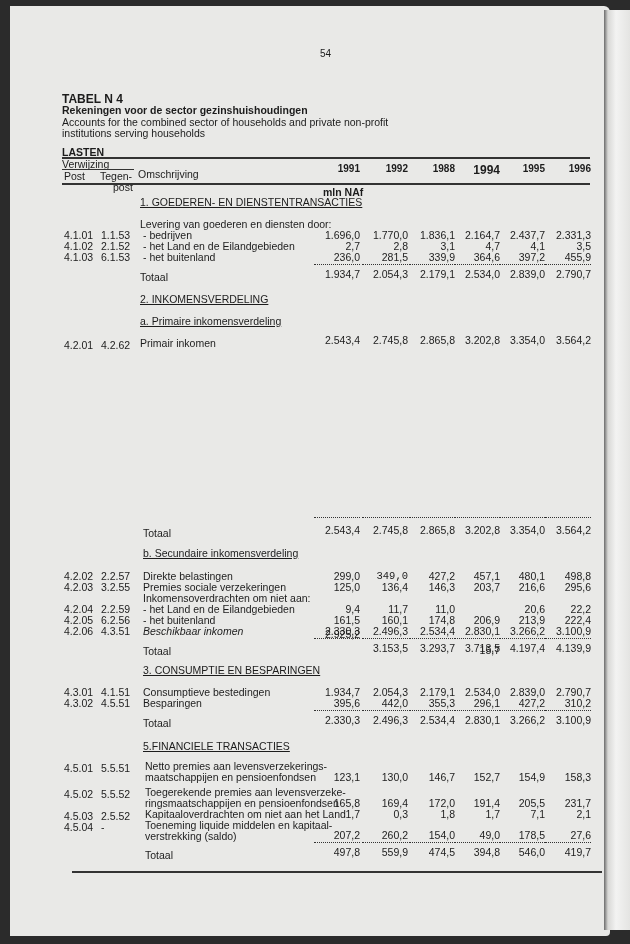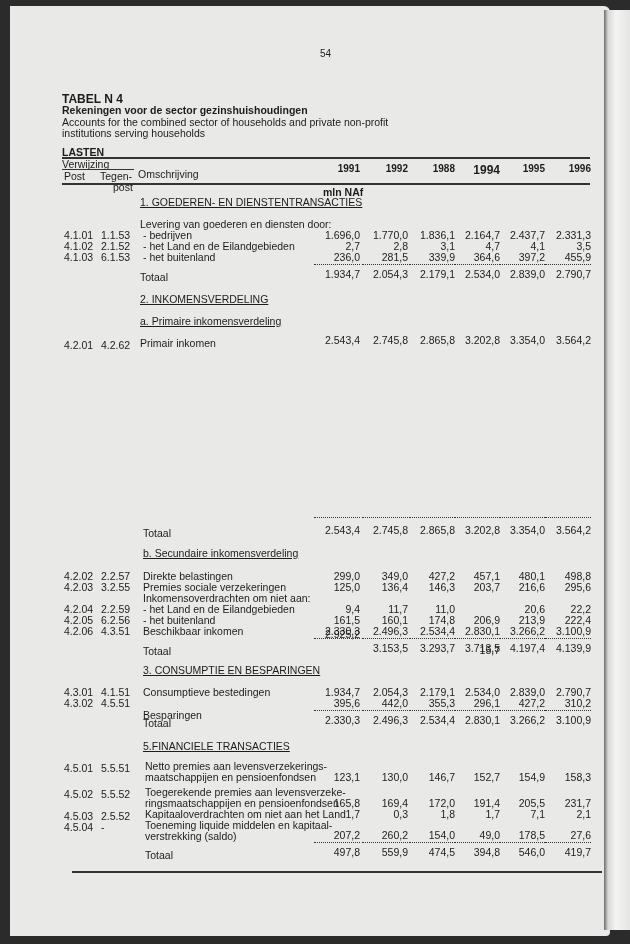--- a/index.html
+++ b/index.html
@@ -126,21 +126,21 @@
       <div class="num" style="right: 222px; top: 524px;">2.745,8</div>
       <div class="num" style="right: 175px; top: 524px;">2.865,8</div>
       <div class="num" style="right: 130px; top: 524px;">3.202,8</div>
       <div class="num" style="right: 85px; top: 524px;">3.354,0</div>
       <div class="num" style="right: 39px; top: 524px;">3.564,2</div>
       <div class="abs txt ul" style="left: 143px; top: 547px;">b. Secundaire  inkomensverdeling</div>
       <div class="abs txt" style="left: 64px; top: 570px;">4.2.02</div>
       <div class="abs txt" style="left: 101px; top: 570px;">2.2.57</div>
       <div class="abs txt" style="left: 143px; top: 570px;">Direkte belastingen</div>
       <div class="num" style="right: 270px; top: 570px;">299,0</div>
-      <div class="num" style="right: 222px; top: 570px;">349,0</div>
+      <div class="num" style="right: 222px; top: 570px; font-family: Liberation Mono, monospace;">349,0</div>
       <div class="num" style="right: 175px; top: 570px;">427,2</div>
       <div class="num" style="right: 130px; top: 570px;">457,1</div>
       <div class="num" style="right: 85px; top: 570px;">480,1</div>
       <div class="num" style="right: 39px; top: 570px;">498,8</div>
       <div class="abs txt" style="left: 64px; top: 581px;">4.2.03</div>
       <div class="abs txt" style="left: 101px; top: 581px;">3.2.55</div>
       <div class="abs txt" style="left: 143px; top: 581px;">Premies sociale verzekeringen</div>
       <div class="num" style="right: 270px; top: 581px;">125,0</div>
       <div class="num" style="right: 222px; top: 581px;">136,4</div>
       <div class="num" style="right: 175px; top: 581px;">146,3</div>
@@ -161,21 +161,21 @@
       <div class="abs txt" style="left: 101px; top: 614px;">6.2.56</div>
       <div class="abs txt" style="left: 143px; top: 614px;">- het buitenland</div>
       <div class="num" style="right: 270px; top: 614px;">161,5</div>
       <div class="num" style="right: 222px; top: 614px;">160,1</div>
       <div class="num" style="right: 175px; top: 614px;">174,8</div>
       <div class="num" style="right: 130px; top: 614px;">206,9</div>
       <div class="num" style="right: 85px; top: 614px;">213,9</div>
       <div class="num" style="right: 39px; top: 614px;">222,4</div>
       <div class="abs txt" style="left: 64px; top: 625px;">4.2.06</div>
       <div class="abs txt" style="left: 101px; top: 625px;">4.3.51</div>
-      <div class="abs txt" style="left: 143px; top: 625px;">Beschikbaar inkomen</div>
+      <div class="abs txt" style="left: 143px; top: 625px; font-style: italic;">Beschikbaar inkomen</div>
       <div class="num" style="right: 270px; top: 625px;">2.330,3</div>
       <div class="num" style="right: 222px; top: 625px;">2.496,3</div>
       <div class="num" style="right: 175px; top: 625px;">2.534,4</div>
       <div class="num" style="right: 130px; top: 625px;">2.830,1</div>
       <div class="num" style="right: 85px; top: 625px;">3.266,2</div>
       <div class="num" style="right: 39px; top: 625px;">3.100,9</div>
       <div class="dash" style="left: 314px; top: 638px;"></div>
       <div class="dash" style="left: 362px; top: 638px;"></div>
       <div class="dash" style="left: 409px; top: 638px;"></div>
       <div class="dash" style="left: 454px; top: 638px;"></div>
@@ -193,21 +193,21 @@
       <div class="abs txt" style="left: 101px; top: 686px;">4.1.51</div>
       <div class="abs txt" style="left: 143px; top: 686px;">Consumptieve bestedingen</div>
       <div class="num" style="right: 270px; top: 686px;">1.934,7</div>
       <div class="num" style="right: 222px; top: 686px;">2.054,3</div>
       <div class="num" style="right: 175px; top: 686px;">2.179,1</div>
       <div class="num" style="right: 130px; top: 686px;">2.534,0</div>
       <div class="num" style="right: 85px; top: 686px;">2.839,0</div>
       <div class="num" style="right: 39px; top: 686px;">2.790,7</div>
       <div class="abs txt" style="left: 64px; top: 697px;">4.3.02</div>
       <div class="abs txt" style="left: 101px; top: 697px;">4.5.51</div>
-      <div class="abs txt" style="left: 143px; top: 697px; margin-top: 12px;">Besparingen</div>
+      <div class="abs txt" style="left: 143px; top: 697px;">Besparingen</div>
       <div class="num" style="right: 270px; top: 697px;">395,6</div>
       <div class="num" style="right: 222px; top: 697px;">442,0</div>
       <div class="num" style="right: 175px; top: 697px;">355,3</div>
       <div class="num" style="right: 130px; top: 697px;">296,1</div>
       <div class="num" style="right: 85px; top: 697px;">427,2</div>
       <div class="num" style="right: 39px; top: 697px;">310,2</div>
       <div class="dash" style="left: 314px; top: 710px;"></div>
       <div class="dash" style="left: 362px; top: 710px;"></div>
       <div class="dash" style="left: 409px; top: 710px;"></div>
       <div class="dash" style="left: 454px; top: 710px;"></div>

